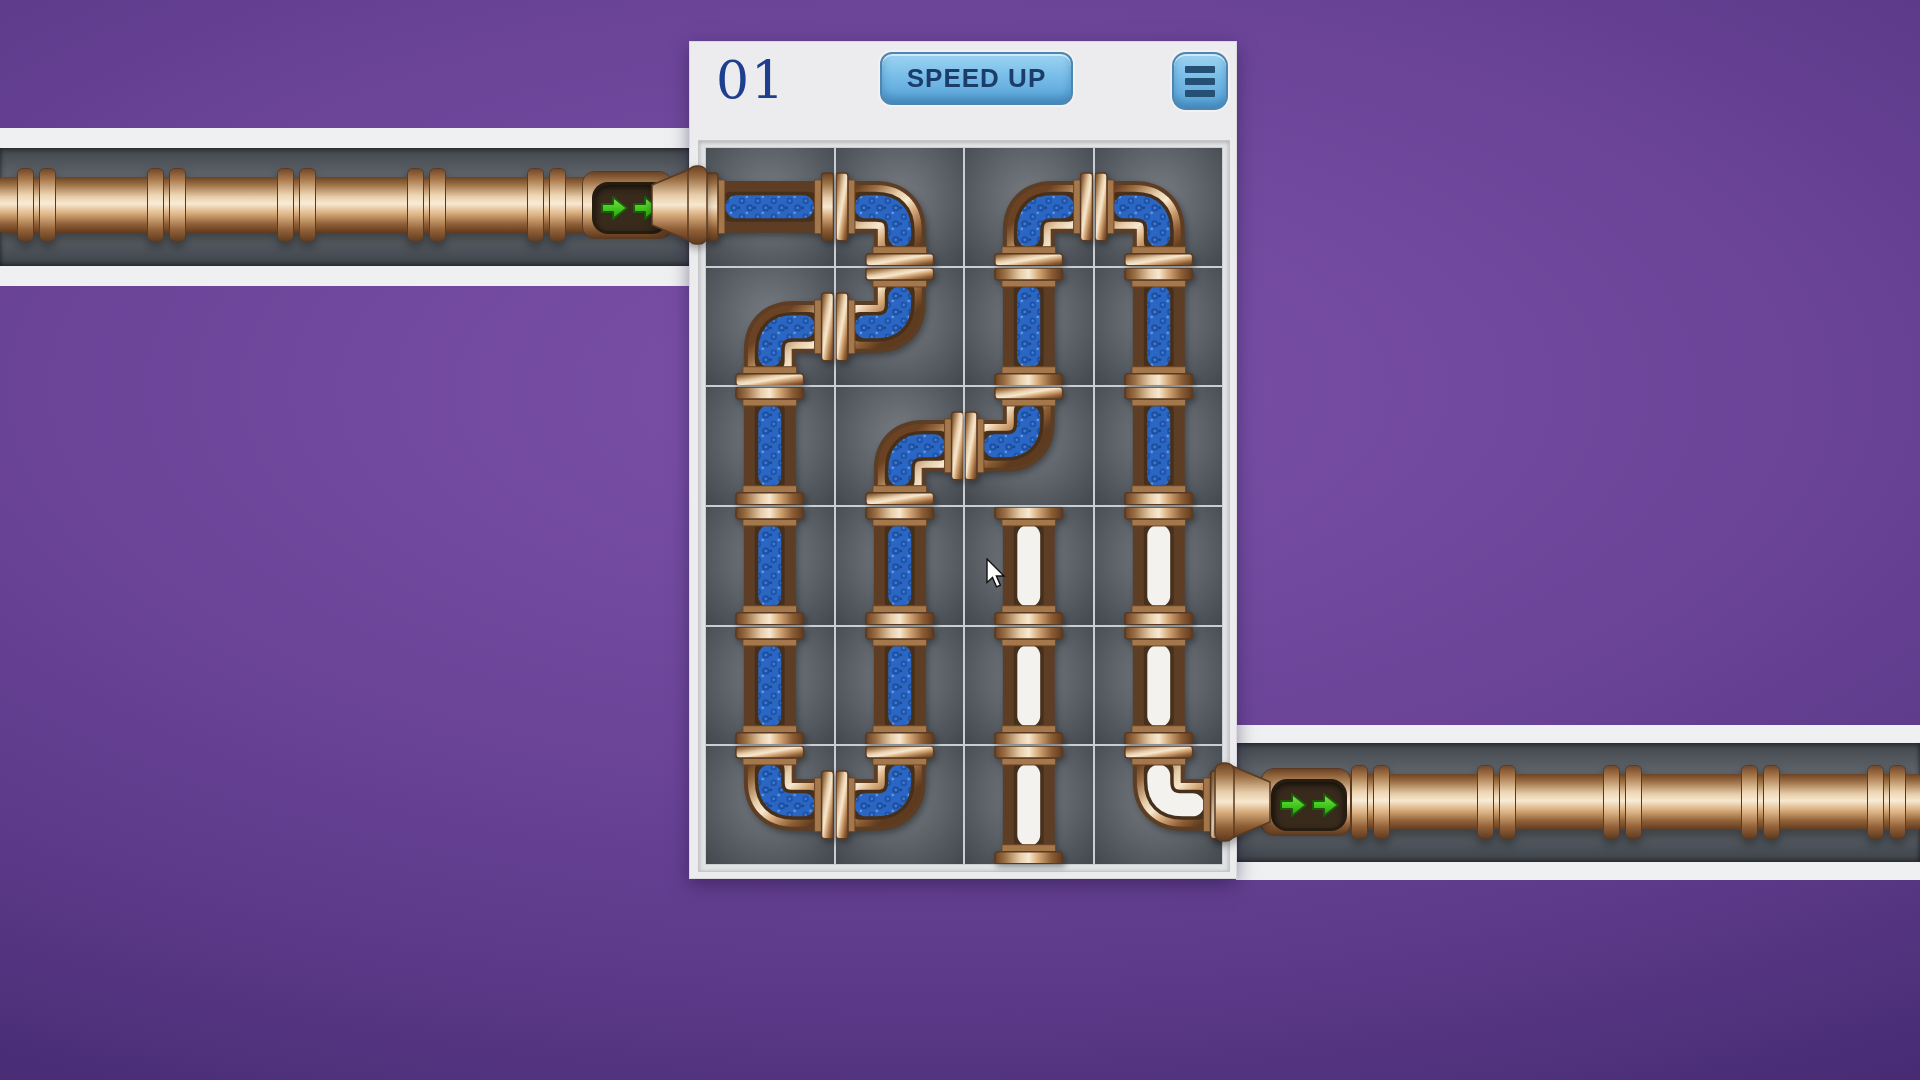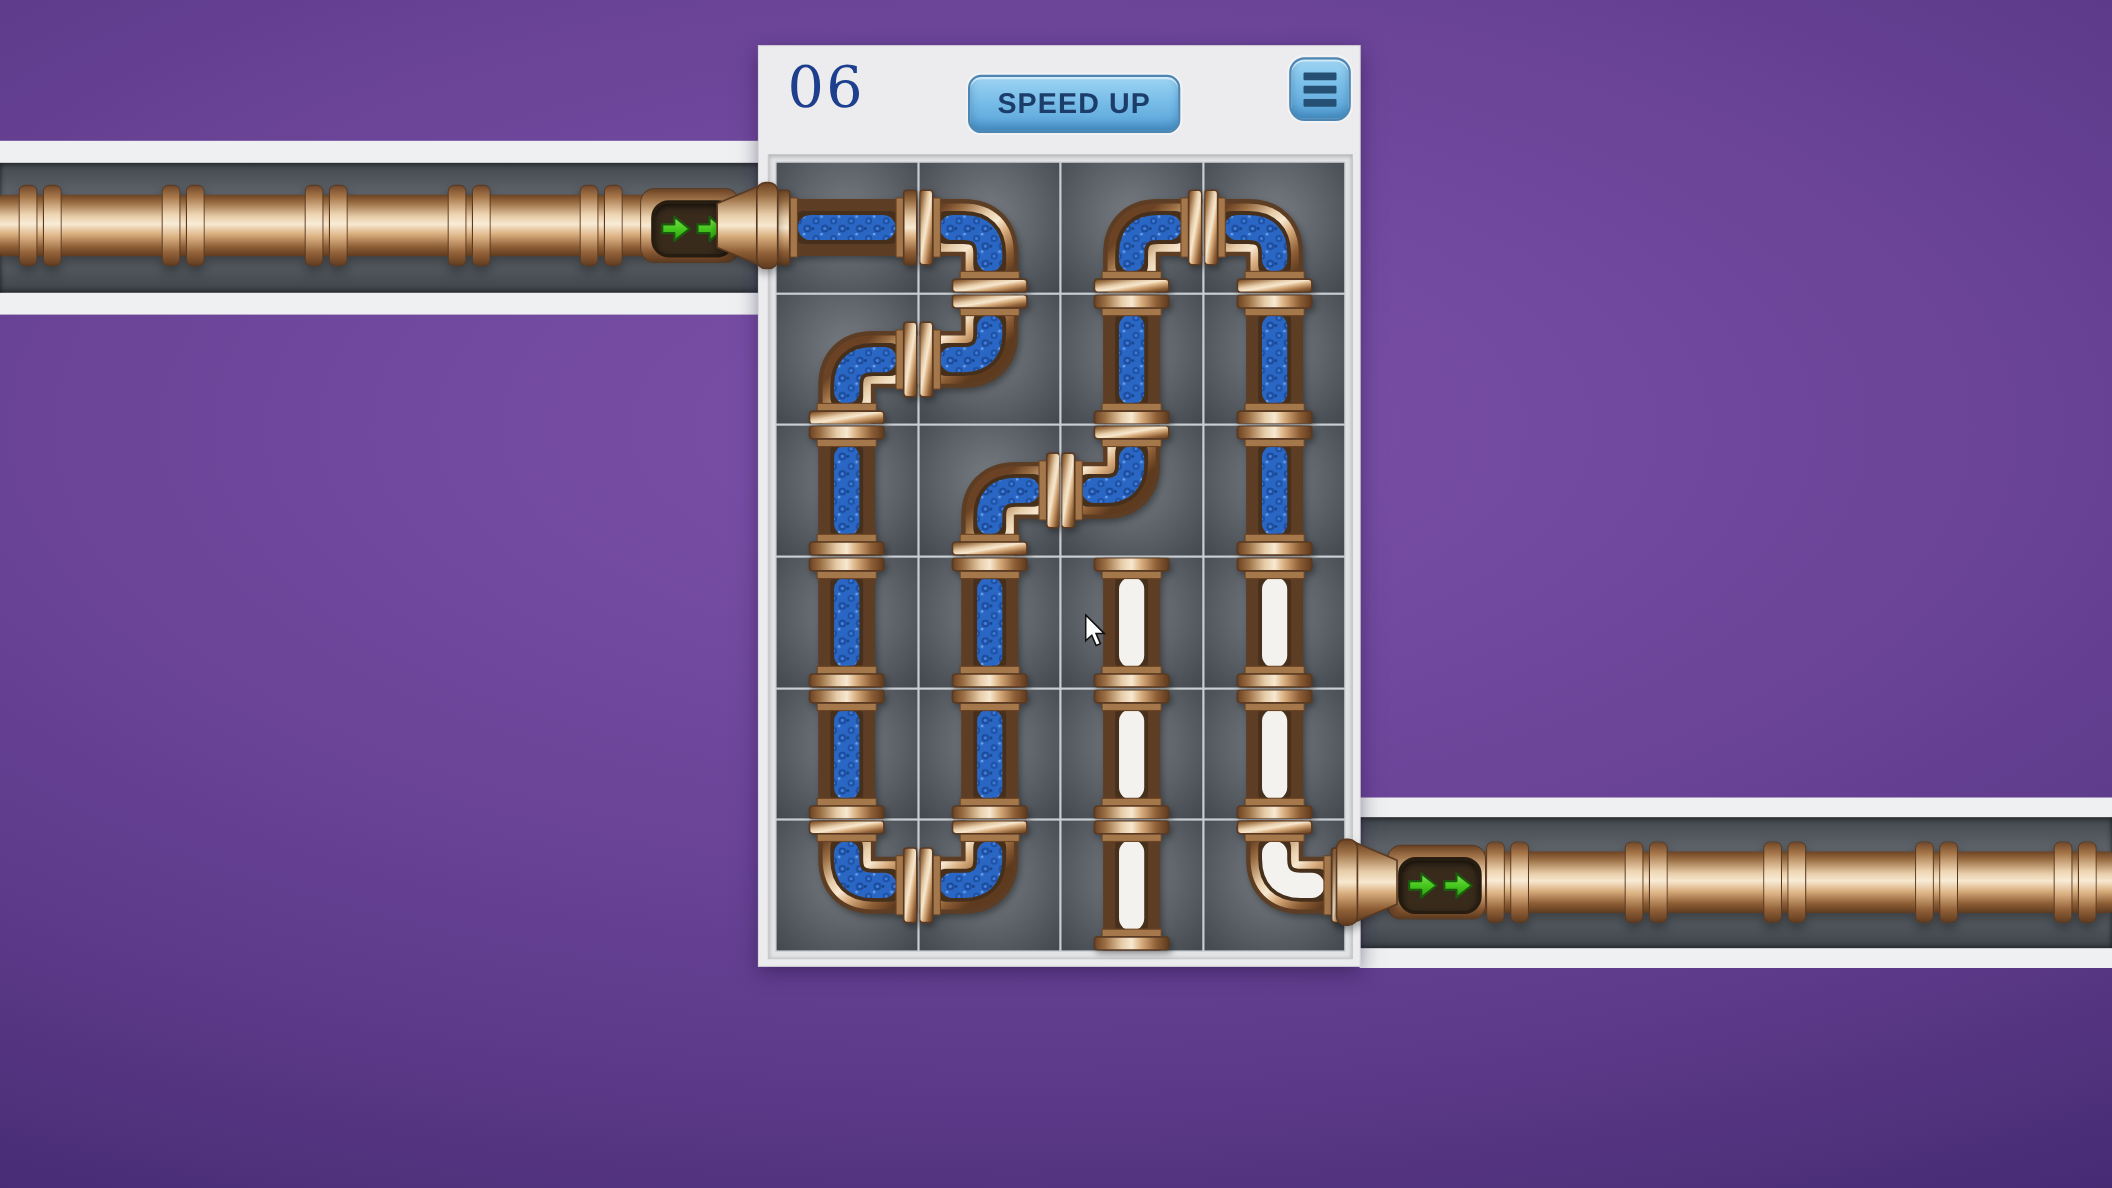--- a/index.html
+++ b/index.html
@@ -48,21 +48,21 @@
     position:absolute;left:26px;top:8px;
     font-family:"DejaVu Serif",serif;font-size:52px;color:#1e3e8e;letter-spacing:2px;
   }
   .bluebtn{
     position:absolute;border-radius:12px;border:2px solid #4d86b2;
     background:linear-gradient(180deg,#9ed4f2 0%,#7cc0ea 40%,#55a1d7 100%);
     box-shadow:inset 0 2px 0 rgba(255,255,255,.55), inset 0 -5px 8px rgba(25,80,125,.35), 0 0 0 2px rgba(255,255,255,.35);
     cursor:pointer;display:flex;align-items:center;justify-content:center;
   }
   #speedup{left:190px;top:10px;width:193px;height:53px;
-    font-size:26px;font-weight:bold;color:#1c3c6a;letter-spacing:1px;margin-top:16px;}
+    font-size:26px;font-weight:bold;color:#1c3c6a;letter-spacing:1px;}
   #menubtn{left:482px;top:10px;width:56px;height:58px;border-radius:14px;
     flex-direction:column;gap:5px;}
   #menubtn .bar{width:30px;height:7px;background:#265073;border-radius:1px;}
   #gridframe{
     position:absolute;left:8px;top:98px;width:530px;height:730px;
     background:#e2e3e5;border:1px solid #c7c8cb;
     box-shadow:inset 0 1px 4px rgba(0,0,0,.25);
   }
   #grid{
     position:absolute;left:6px;top:6px;width:516px;height:716px;
@@ -185,21 +185,21 @@
   <div class="flowwin" id="outletWin" style="left:1271px;top:779px;">
       <svg width="29" height="28" viewBox="0 0 29 28">
         <path d="M2 10 L13 10 L13 3 L27 14 L13 25 L13 18 L2 18 Z" fill="url(#arrowG)" stroke="#1c5a0e" stroke-width="2" stroke-linejoin="round"></path>
       </svg>
       <svg width="29" height="28" viewBox="0 0 29 28">
         <path d="M2 10 L13 10 L13 3 L27 14 L13 25 L13 18 L2 18 Z" fill="url(#arrowG)" stroke="#1c5a0e" stroke-width="2" stroke-linejoin="round"></path>
       </svg>
     </div>
 
   <div id="panel">
-    <div id="score">06</div>
+    <div id="score">01</div>
     <button class="bluebtn" id="speedup">SPEED UP</button>
     <button class="bluebtn" id="menubtn">
       <span class="bar"></span>
       <span class="bar"></span>
       <span class="bar"></span>
     </button>
     <div id="gridframe">
       <div id="grid">
           <div class="cell">
             <svg viewBox="0 0 128 118" preserveAspectRatio="none">

